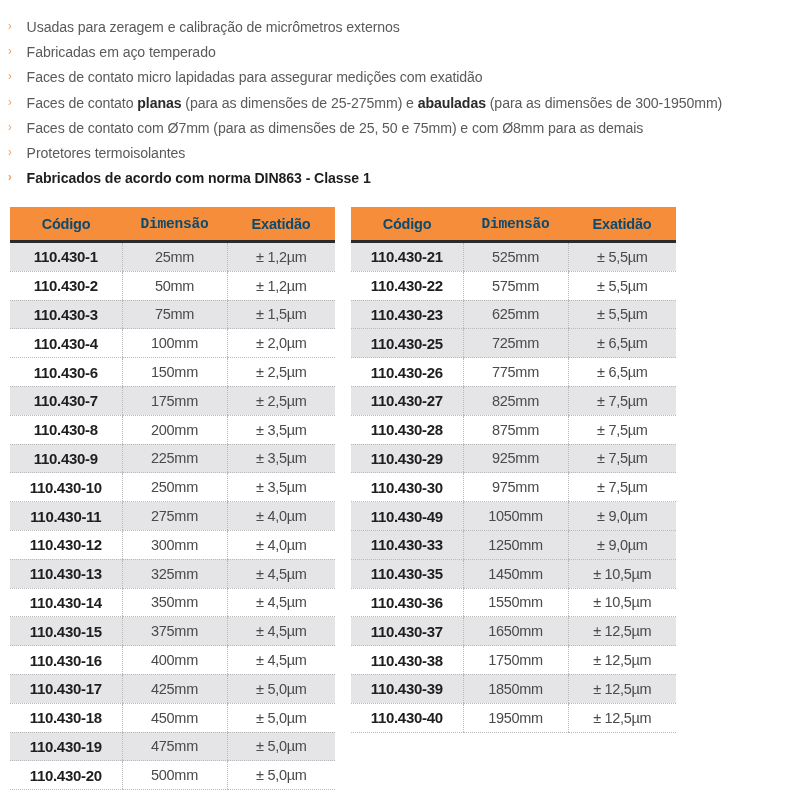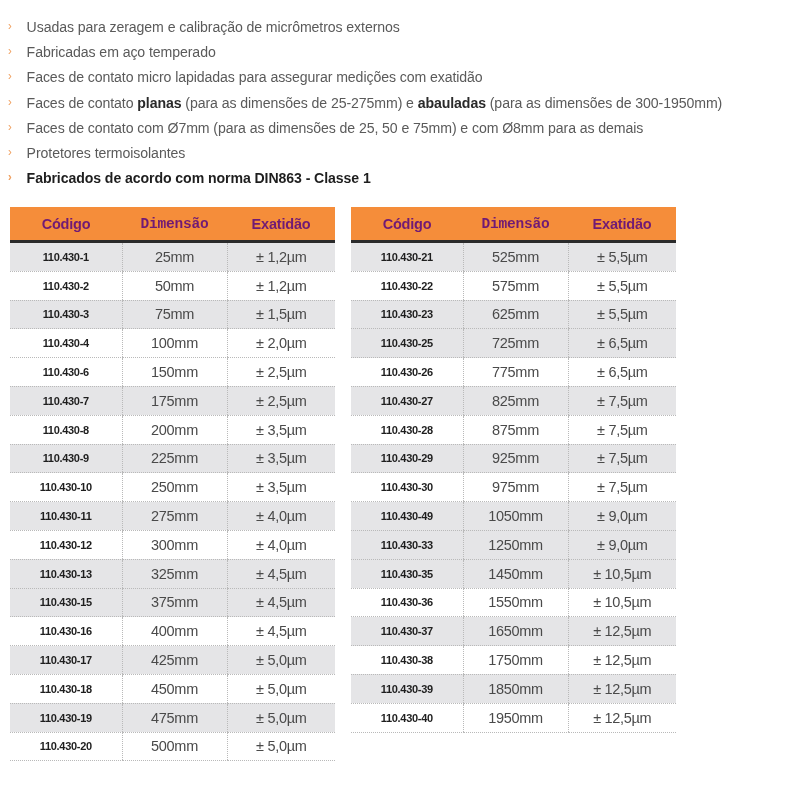--- a/index.html
+++ b/index.html
@@ -23,31 +23,31 @@
   .features li b { color: #2a2a2a; font-weight: bold; }
   .features li.strong { color: #1e1e1e; font-weight: bold; }
 
   .spec-table {
     position: absolute; top: 207px; border-collapse: collapse;
     font-size: 14px;
   }
   .spec-table.left { left: 10px; width: 325px; }
   .spec-table.right { left: 351px; width: 325px; }
   .spec-table th {
-    background: #f58d3a; color: #701a75; font-weight: bold; height: 33px;
+    background: #f58d3a; color: #0c4a6e; font-weight: bold; height: 33px;
     font-size: 14.5px; border-bottom: 3px solid #2b2b2b; padding: 0;
     letter-spacing: -0.2px;
   }
   .spec-table td {
     height: 27.8px; padding: 0; text-align: center; color: #4a4a4a;
     border-bottom: 1px dotted #b9b9b9;
     font-size: 14.5px; letter-spacing: -0.3px;
   }
   .spec-table td + td { border-left: 1px dotted #b9b9b9; }
-  .spec-table td.code { color: #1e1e1e; font-weight: bold; font-size: 11px; }
+  .spec-table td.code { color: #1e1e1e; font-weight: bold; font-size: 15px; }
   .spec-table tr.alt td { background: #e5e5e7; }
   .spec-table .c1 { width: 112px; }
   .spec-table .c2 { width: 105px; font-family: Liberation Mono, monospace; }
   .spec-table .c3 { width: 108px; }
 </style>
 </head>
 <body>
 
 <ul class="features">
   <li><span class="bullet">›</span><span>Usadas para zeragem e calibração de micrômetros externos</span></li>
@@ -121,20 +121,25 @@
       <tr>
         <td class="code">110.430-12</td>
         <td>300mm</td>
         <td>± 4,0µm</td>
       </tr>
       <tr class="alt">
         <td class="code">110.430-13</td>
         <td>325mm</td>
         <td>± 4,5µm</td>
       </tr>
+      <tr>
+        <td class="code">110.430-14</td>
+        <td>350mm</td>
+        <td>± 4,5µm</td>
+      </tr>
       <tr class="alt">
         <td class="code">110.430-15</td>
         <td>375mm</td>
         <td>± 4,5µm</td>
       </tr>
       <tr>
         <td class="code">110.430-16</td>
         <td>400mm</td>
         <td>± 4,5µm</td>
       </tr>

